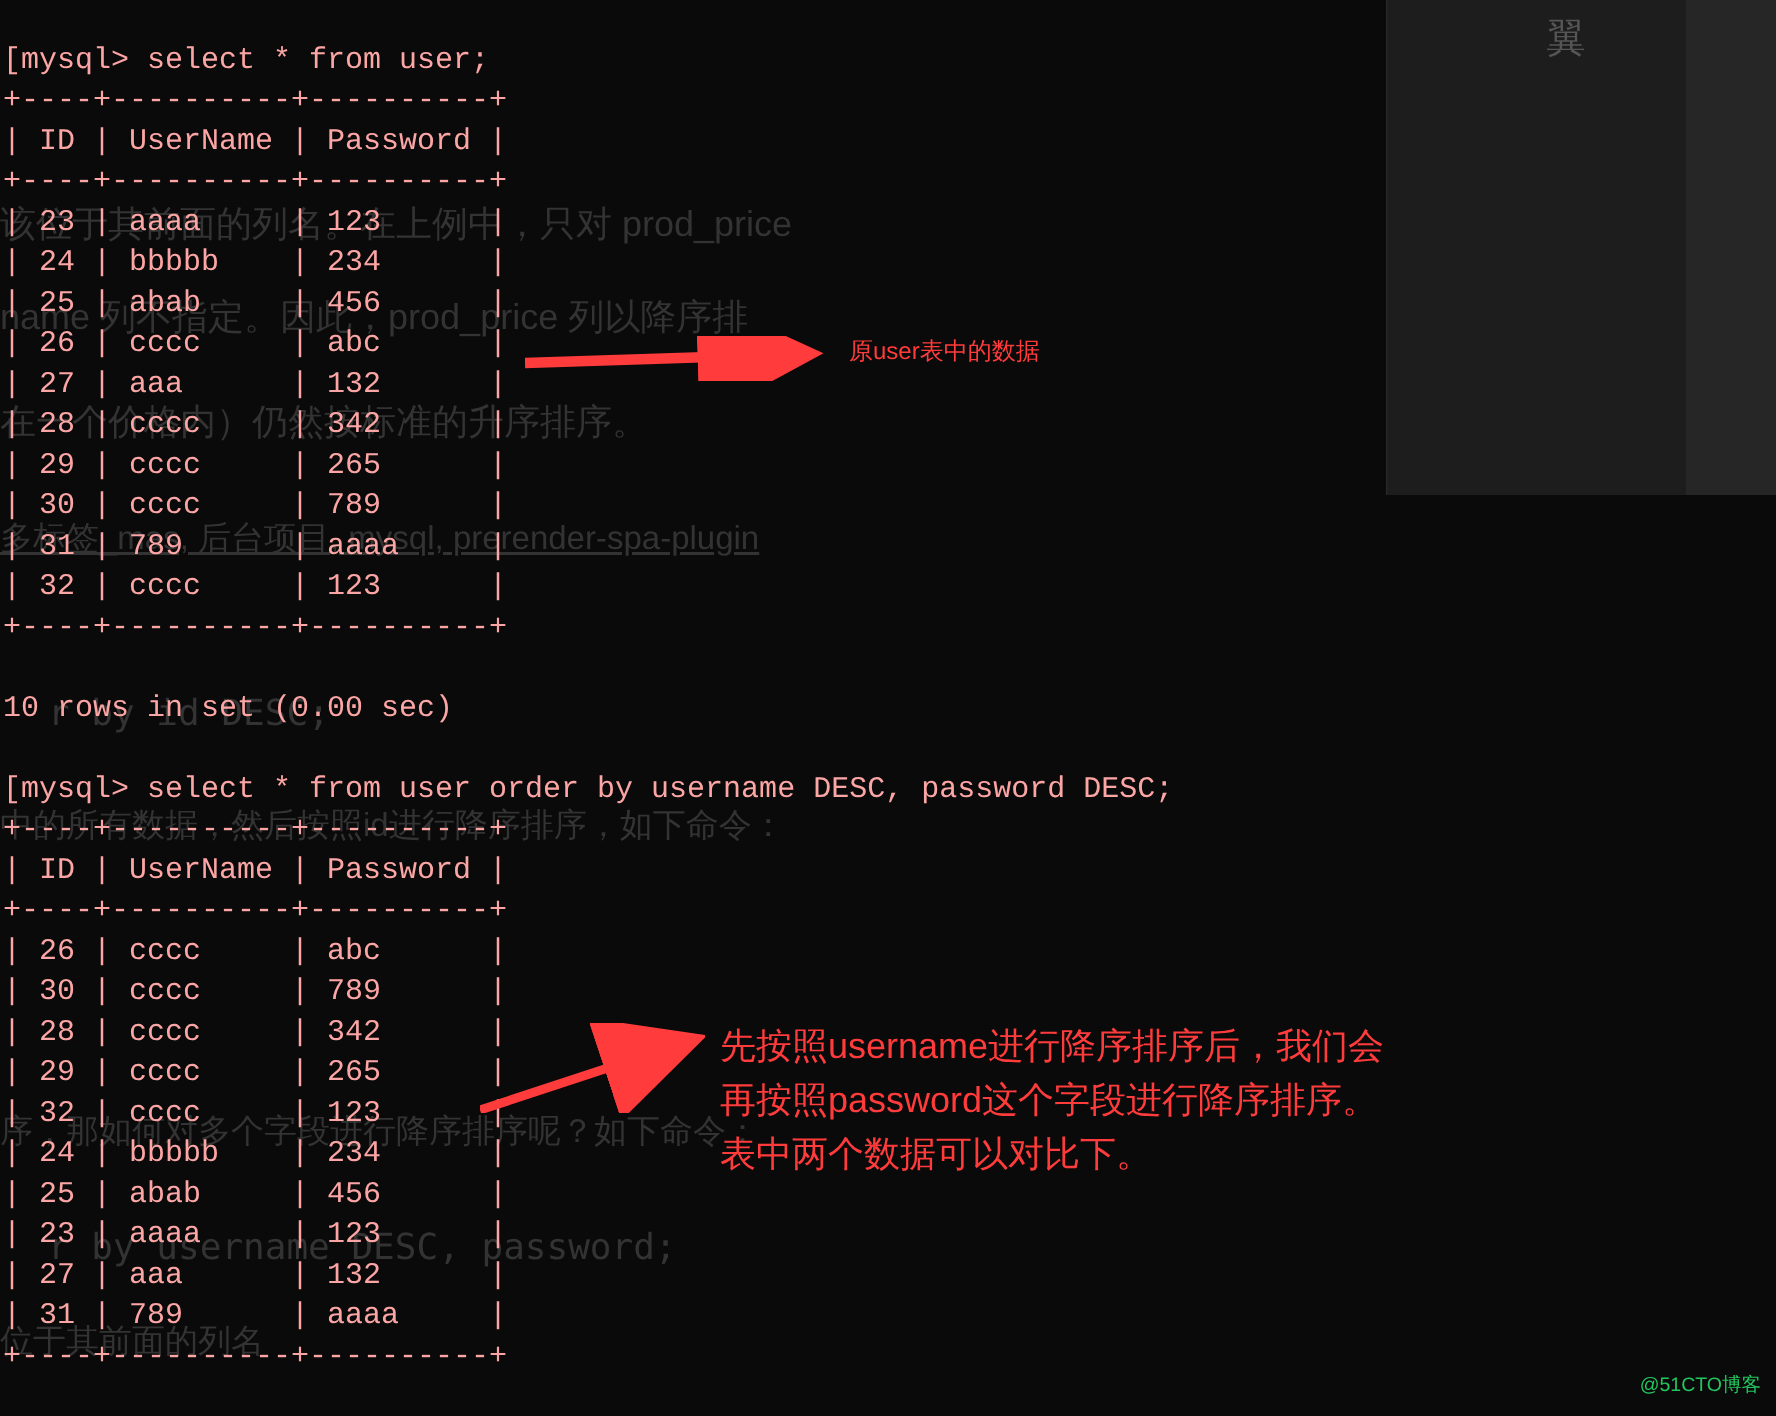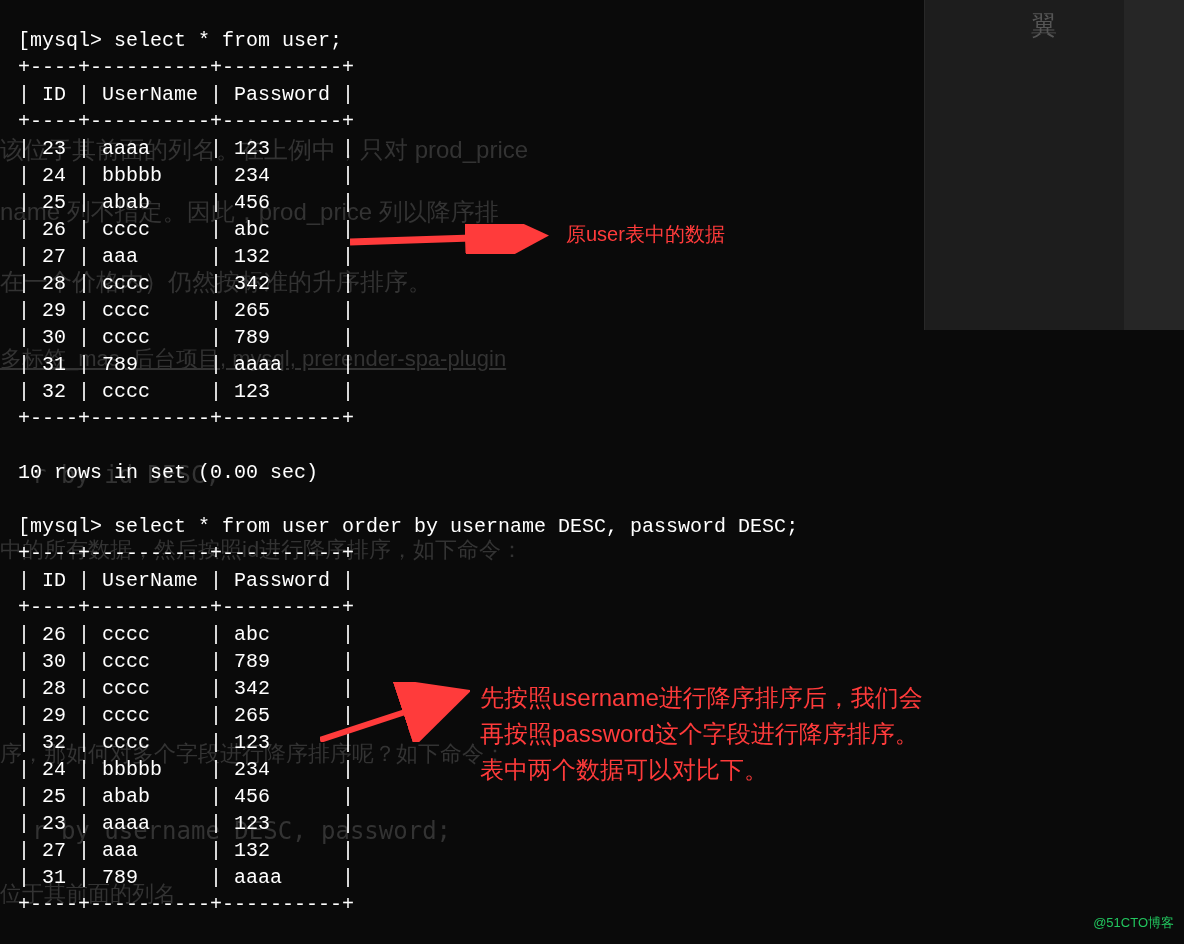--- a/index.html
+++ b/index.html
@@ -34,44 +34,44 @@
   .g7 { top: 740px; left: 0; font-size: 22px;}
   .g8 { top: 818px; left: 0; font-size: 24px;}
   .g9 { top: 880px; left: 0; font-size: 22px; text-align: center;}
 
   
   .terminal {
     position: absolute;
     top: 0; left: 0;
     width: 100%;
     background: transparent;
-    color: #ffffff;
+    color: #fca5a5;
     white-space: pre;
-    padding-left: 18px;
+    padding-left: 2px;
   }
   .terminal .line { white-space: pre; height: 27px; }
 
   
   .arrow1 {
     position: absolute;
     left: 350px;
     top: 224px;
     width: 200px;
     height: 30px;
   }
   .arrow-shape {
     width: 100%; height: 100%;
   }
   .annot1 {
     position: absolute;
     left: 566px;
     top: 221px;
     color: #ff3b3b;
     font-family: "PingFang SC","Microsoft YaHei",sans-serif;
-    font-size: 20px;
+    font-size: 16px;
   }
   .arrow2 {
     position: absolute;
     left: 320px;
     top: 682px;
     width: 150px;
     height: 60px;
   }
   .annot2 {
     position: absolute;

